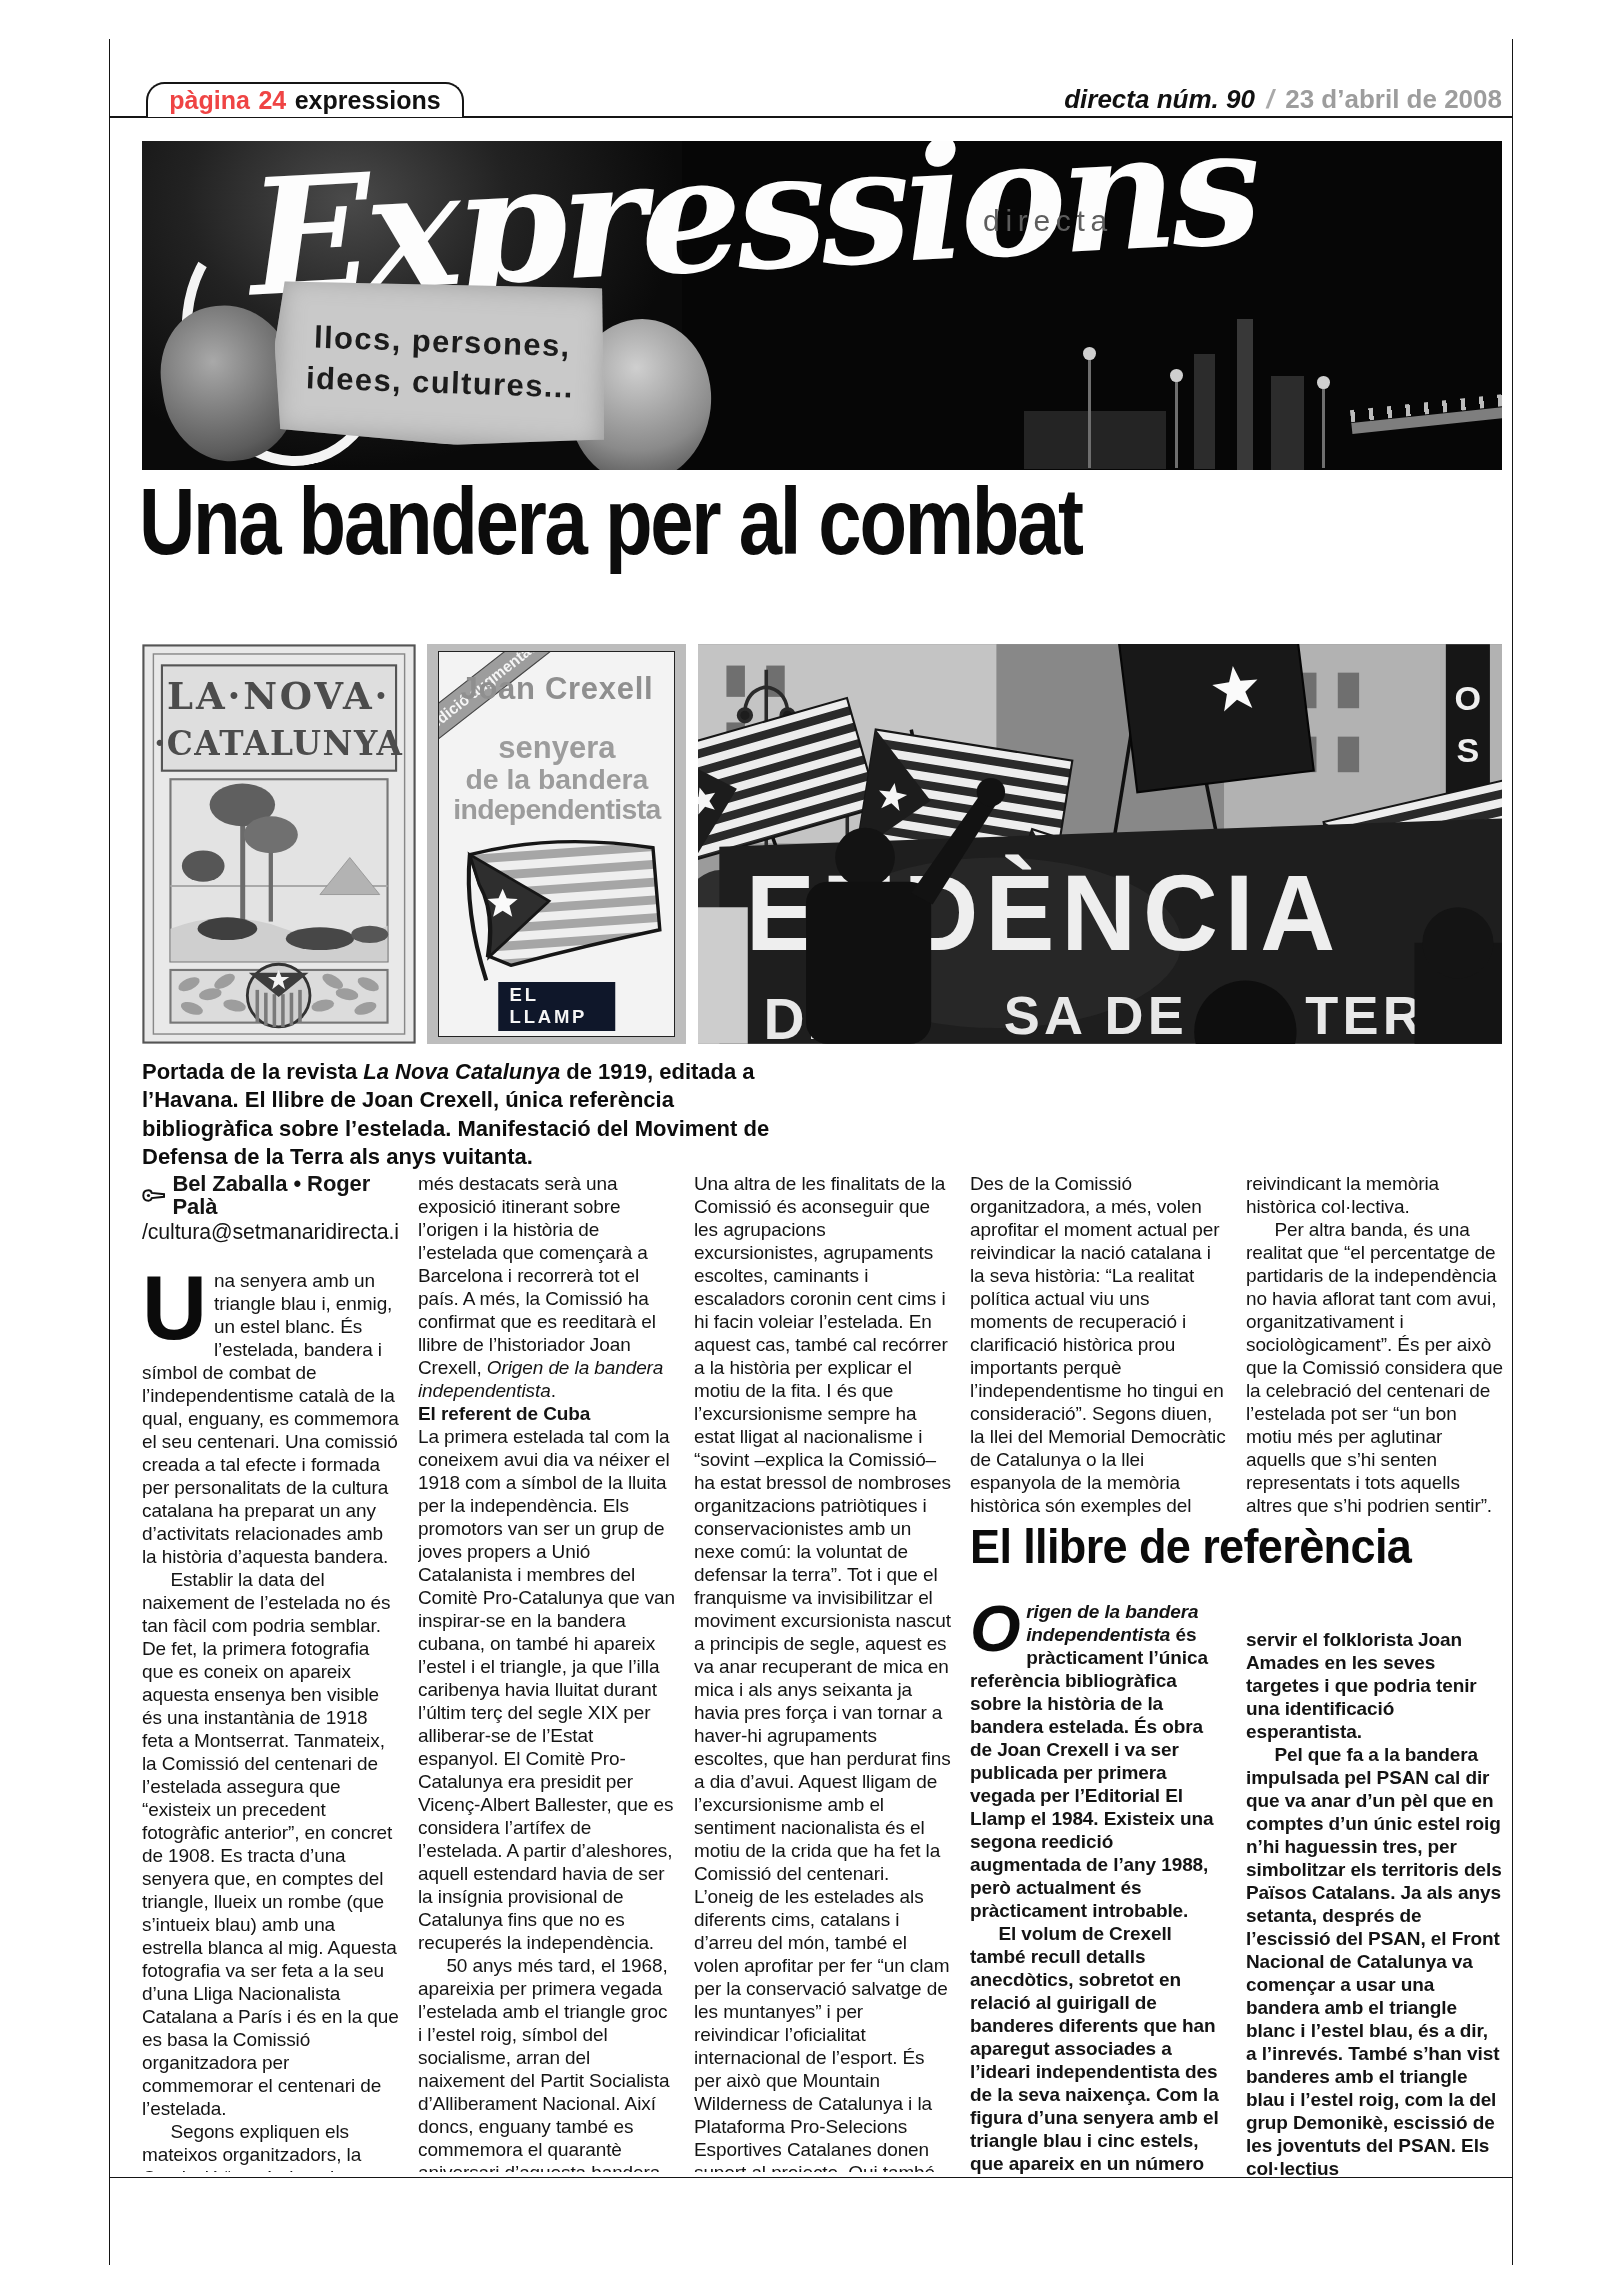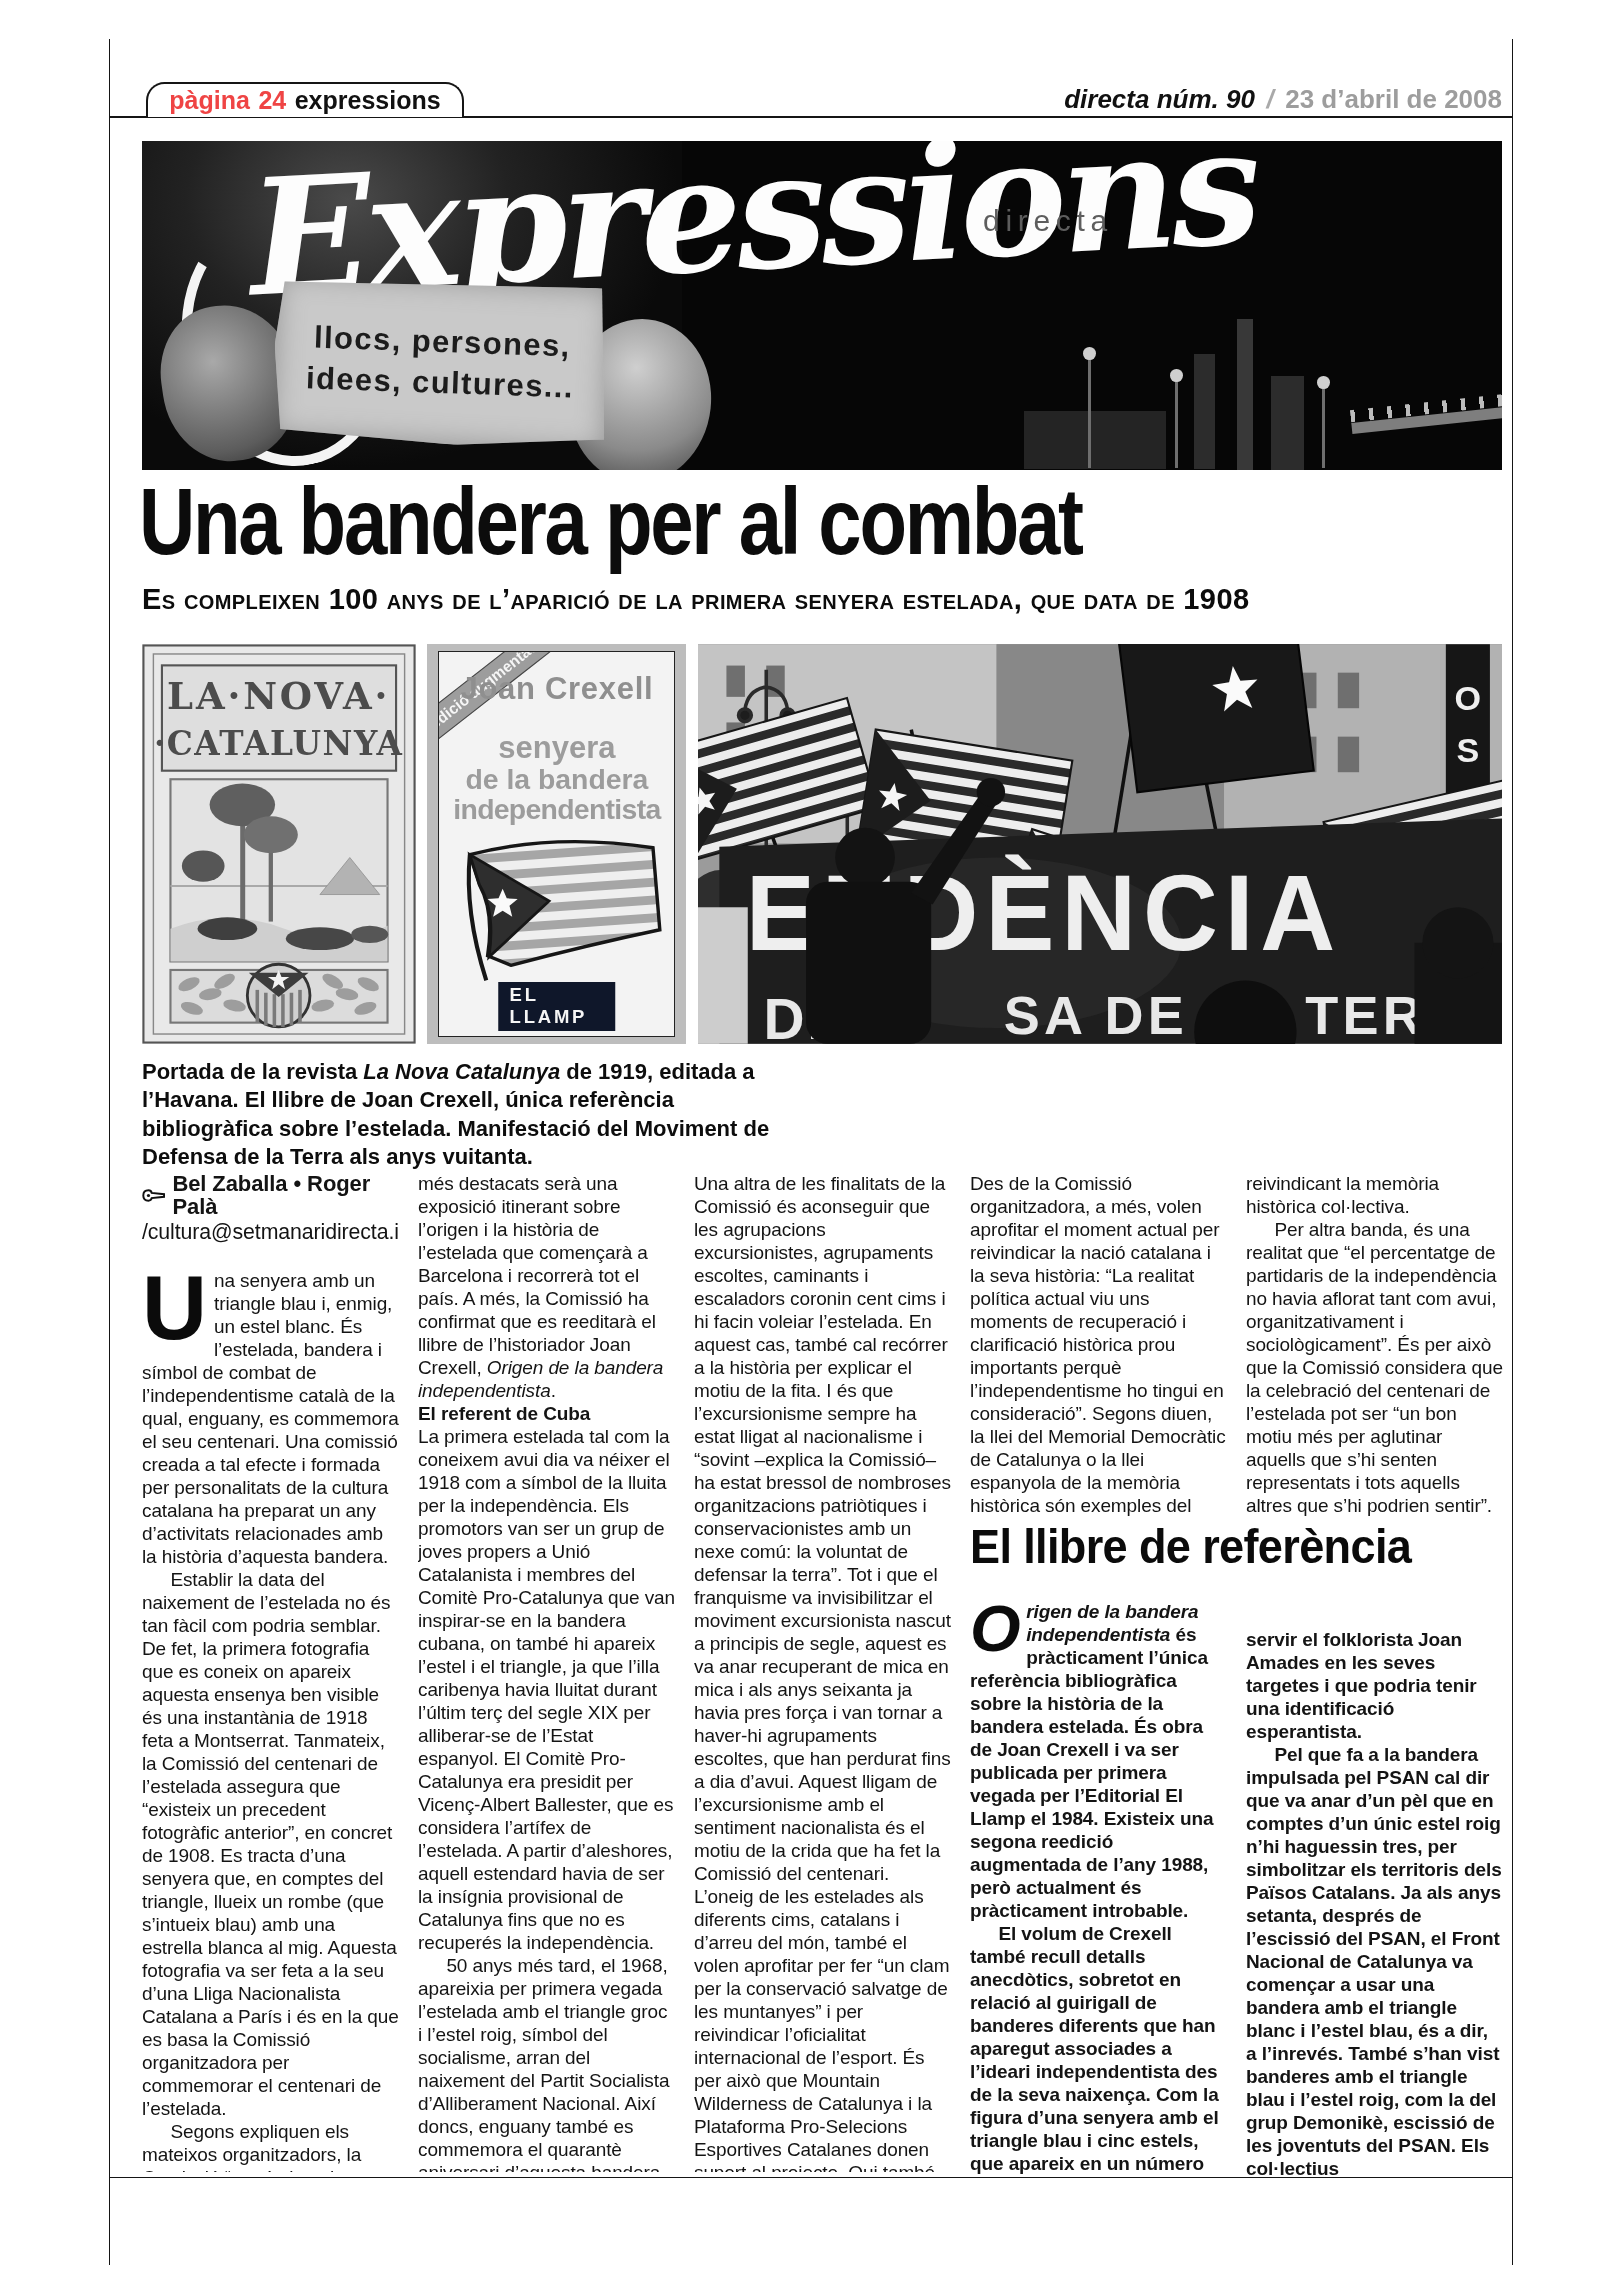--- a/index.html
+++ b/index.html
@@ -144,21 +144,20 @@
         <path d="M62,46 L62,110 M62,66 L28,92 M62,66 L96,88 M62,110 L40,150 M62,110 L84,150"></path>
         <ellipse cx="58" cy="200" rx="26" ry="58" fill="#f2f2f2" stroke="none"></ellipse>
         <path d="M38,250 L30,286 M78,250 L86,286" stroke-width="8"></path>
         <path d="M96,6 L96,34 M88,26 L96,38 L104,26" stroke-width="5"></path>
       </g>
     </svg>
 
   </div>
 
   <div id="headline">Una bandera per al combat</div>
-  <div id="subtitle">Es compleixen 100 anys de l’aparició de la primera senyera estelada, que data de 1908</div>
 
   <svg id="magazine" viewBox="0 0 385 562">
     <rect x="2" y="2" width="381" height="558" fill="#e9e9e9" stroke="#555" stroke-width="3"></rect>
     <rect x="16" y="14" width="353" height="534" fill="none" stroke="#888" stroke-width="2"></rect>
     <rect x="28" y="30" width="329" height="148" fill="#dedede" stroke="#555" stroke-width="3"></rect>
     <text x="192" y="92" text-anchor="middle" font-family="DejaVu Serif, serif" font-weight="bold" font-size="52" fill="#4c4c4c" letter-spacing="4">LA·NOVA·</text>
     <text x="192" y="156" text-anchor="middle" font-family="DejaVu Serif, serif" font-weight="bold" font-size="46" fill="#4c4c4c" letter-spacing="2">·CATALUNYA</text>
     <rect x="40" y="190" width="305" height="256" fill="#e3e3e3" stroke="#777" stroke-width="3"></rect>
     <path d="M40,340 L345,340" stroke="#a9a9a9" stroke-width="3"></path>
     <path d="M250,352 L292,300 L334,352 Z" fill="#b3b3b3" stroke="#8a8a8a"></path>

